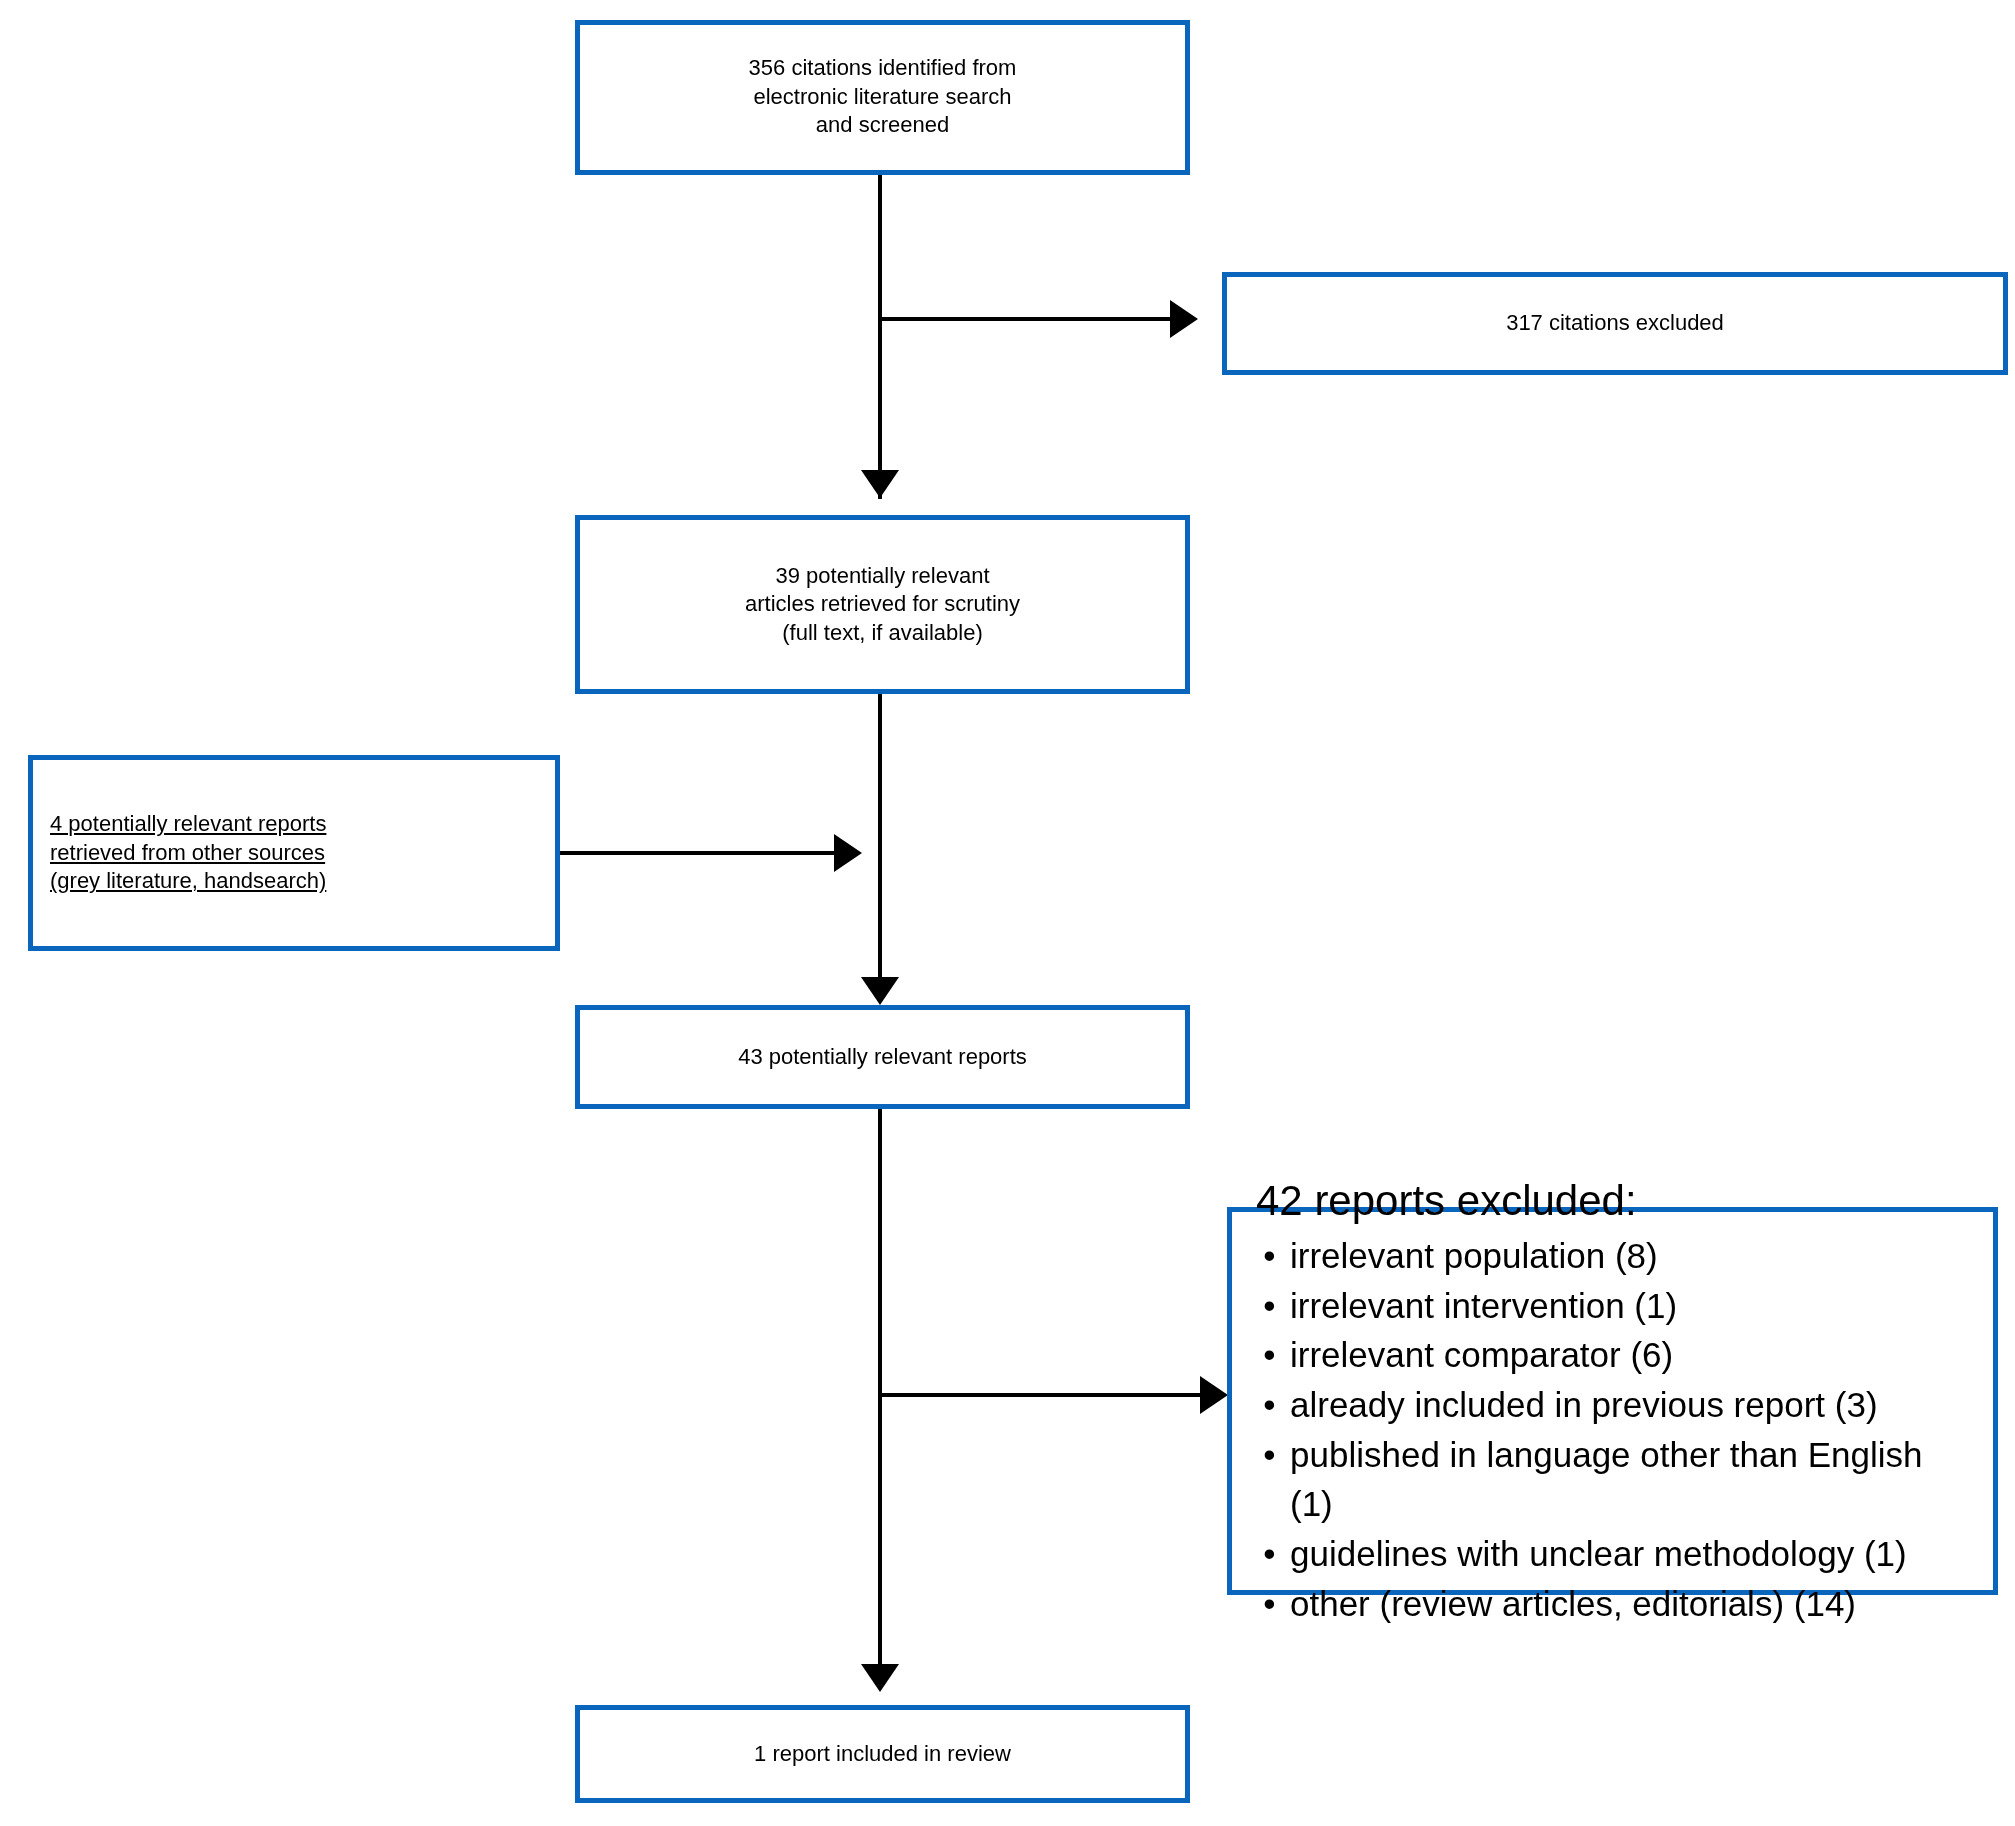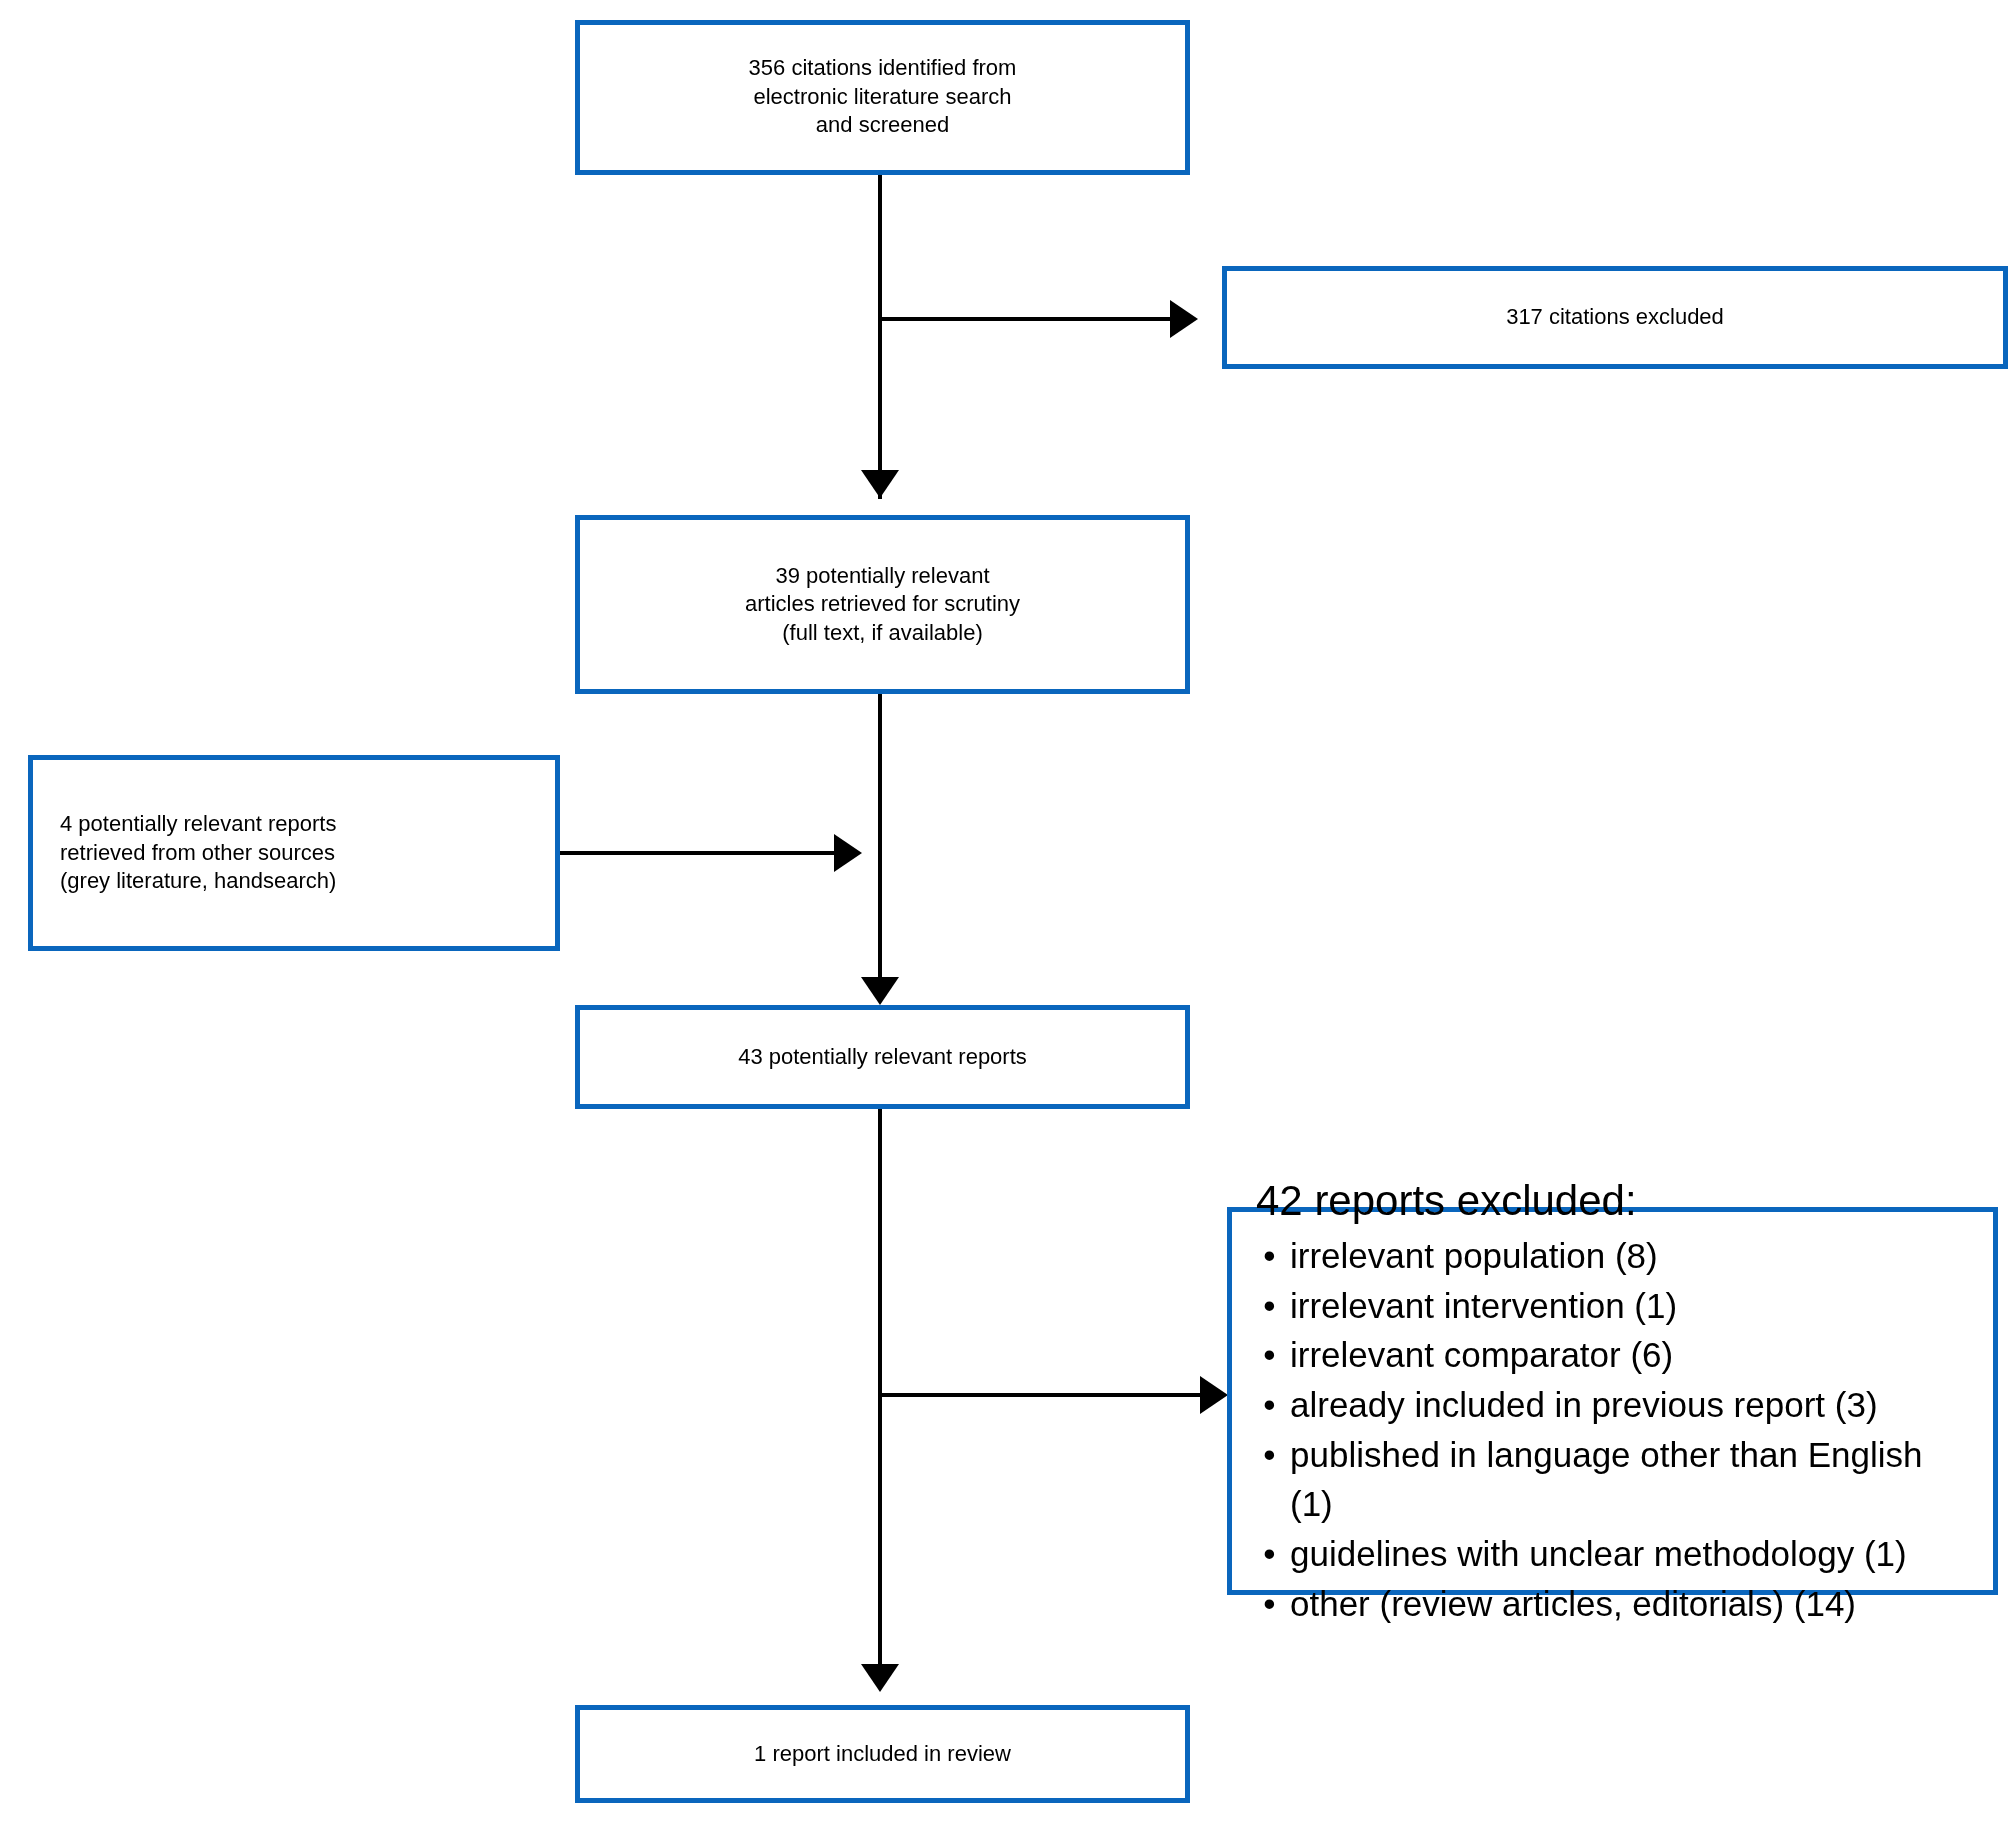--- a/index.html
+++ b/index.html
@@ -34,21 +34,22 @@
     font-size: 22px;
     line-height: 1.30;
     color: #000000;
     text-align: center;
     white-space: pre-line;
     padding: 0 18px;
   }
   .box-text.left-align {
     text-align: left;
     width: 100%;
-    padding: 0 27px;
+    padding: 0 17px;
+    text-decoration: underline;
   }
 
   
   .reasons-wrap {
     width: 100%;
     padding: 0 24px;
     box-sizing: border-box;
   }
   .reasons-title {
     font-size: 42px;
@@ -114,21 +115,21 @@
 electronic literature search
 and screened</div>
   </div>
 
   <div class="vline" style="left:878px; top:175px; height:324px;"></div>
   <div class="arrow-down" style="left:861px; top:470px;"></div>
 
   <div class="hline" style="left:878px; top:317px; width:292px;"></div>
   <div class="arrow-right" style="left:1170px; top:300px;"></div>
 
-  <div class="flow-box" style="left:1222px; top:266px; width:786px; height:103px;justify-content:center;">
+  <div class="flow-box" style="left:1222px; top:272px; width:786px; height:103px;justify-content:center;">
     <div class="box-text">317 citations excluded</div>
   </div>
 
   <div class="flow-box" style="left:575px; top:515px; width:615px; height:179px;">
     <div class="box-text">39 potentially relevant
 articles retrieved for scrutiny
 (full text, if available)</div>
   </div>
 
   <div class="vline" style="left:878px; top:694px; height:297px;"></div>

